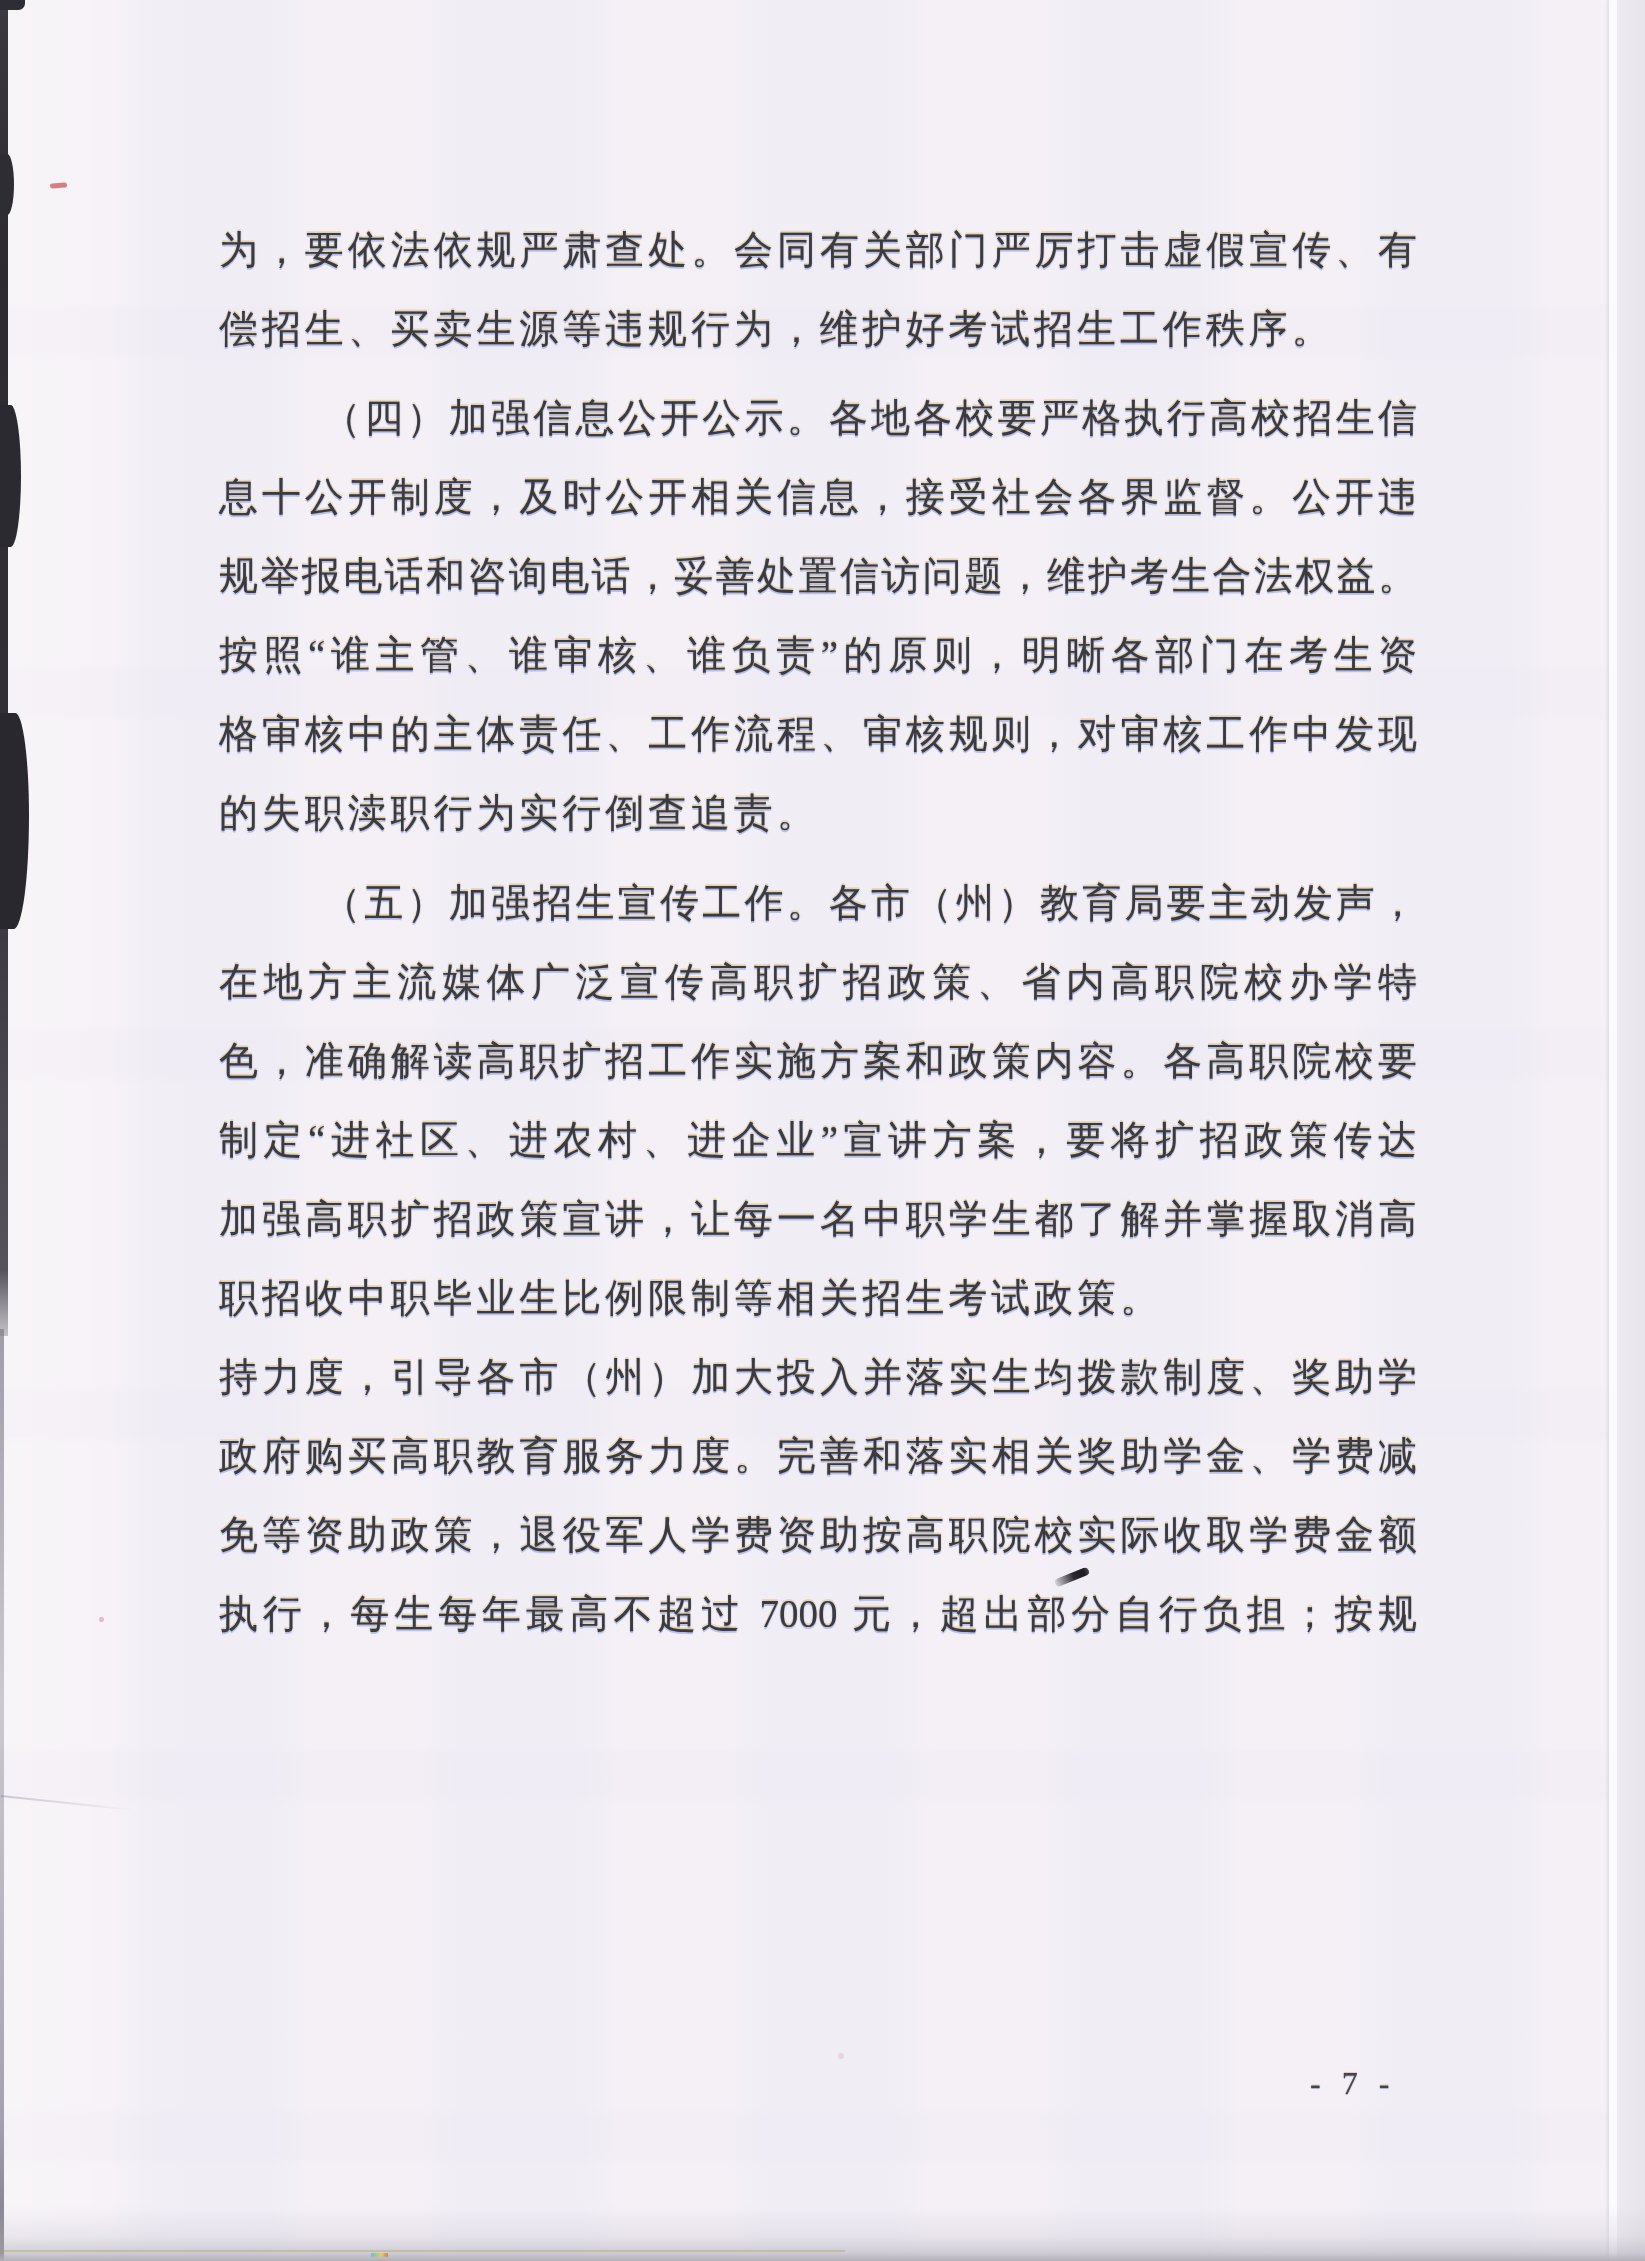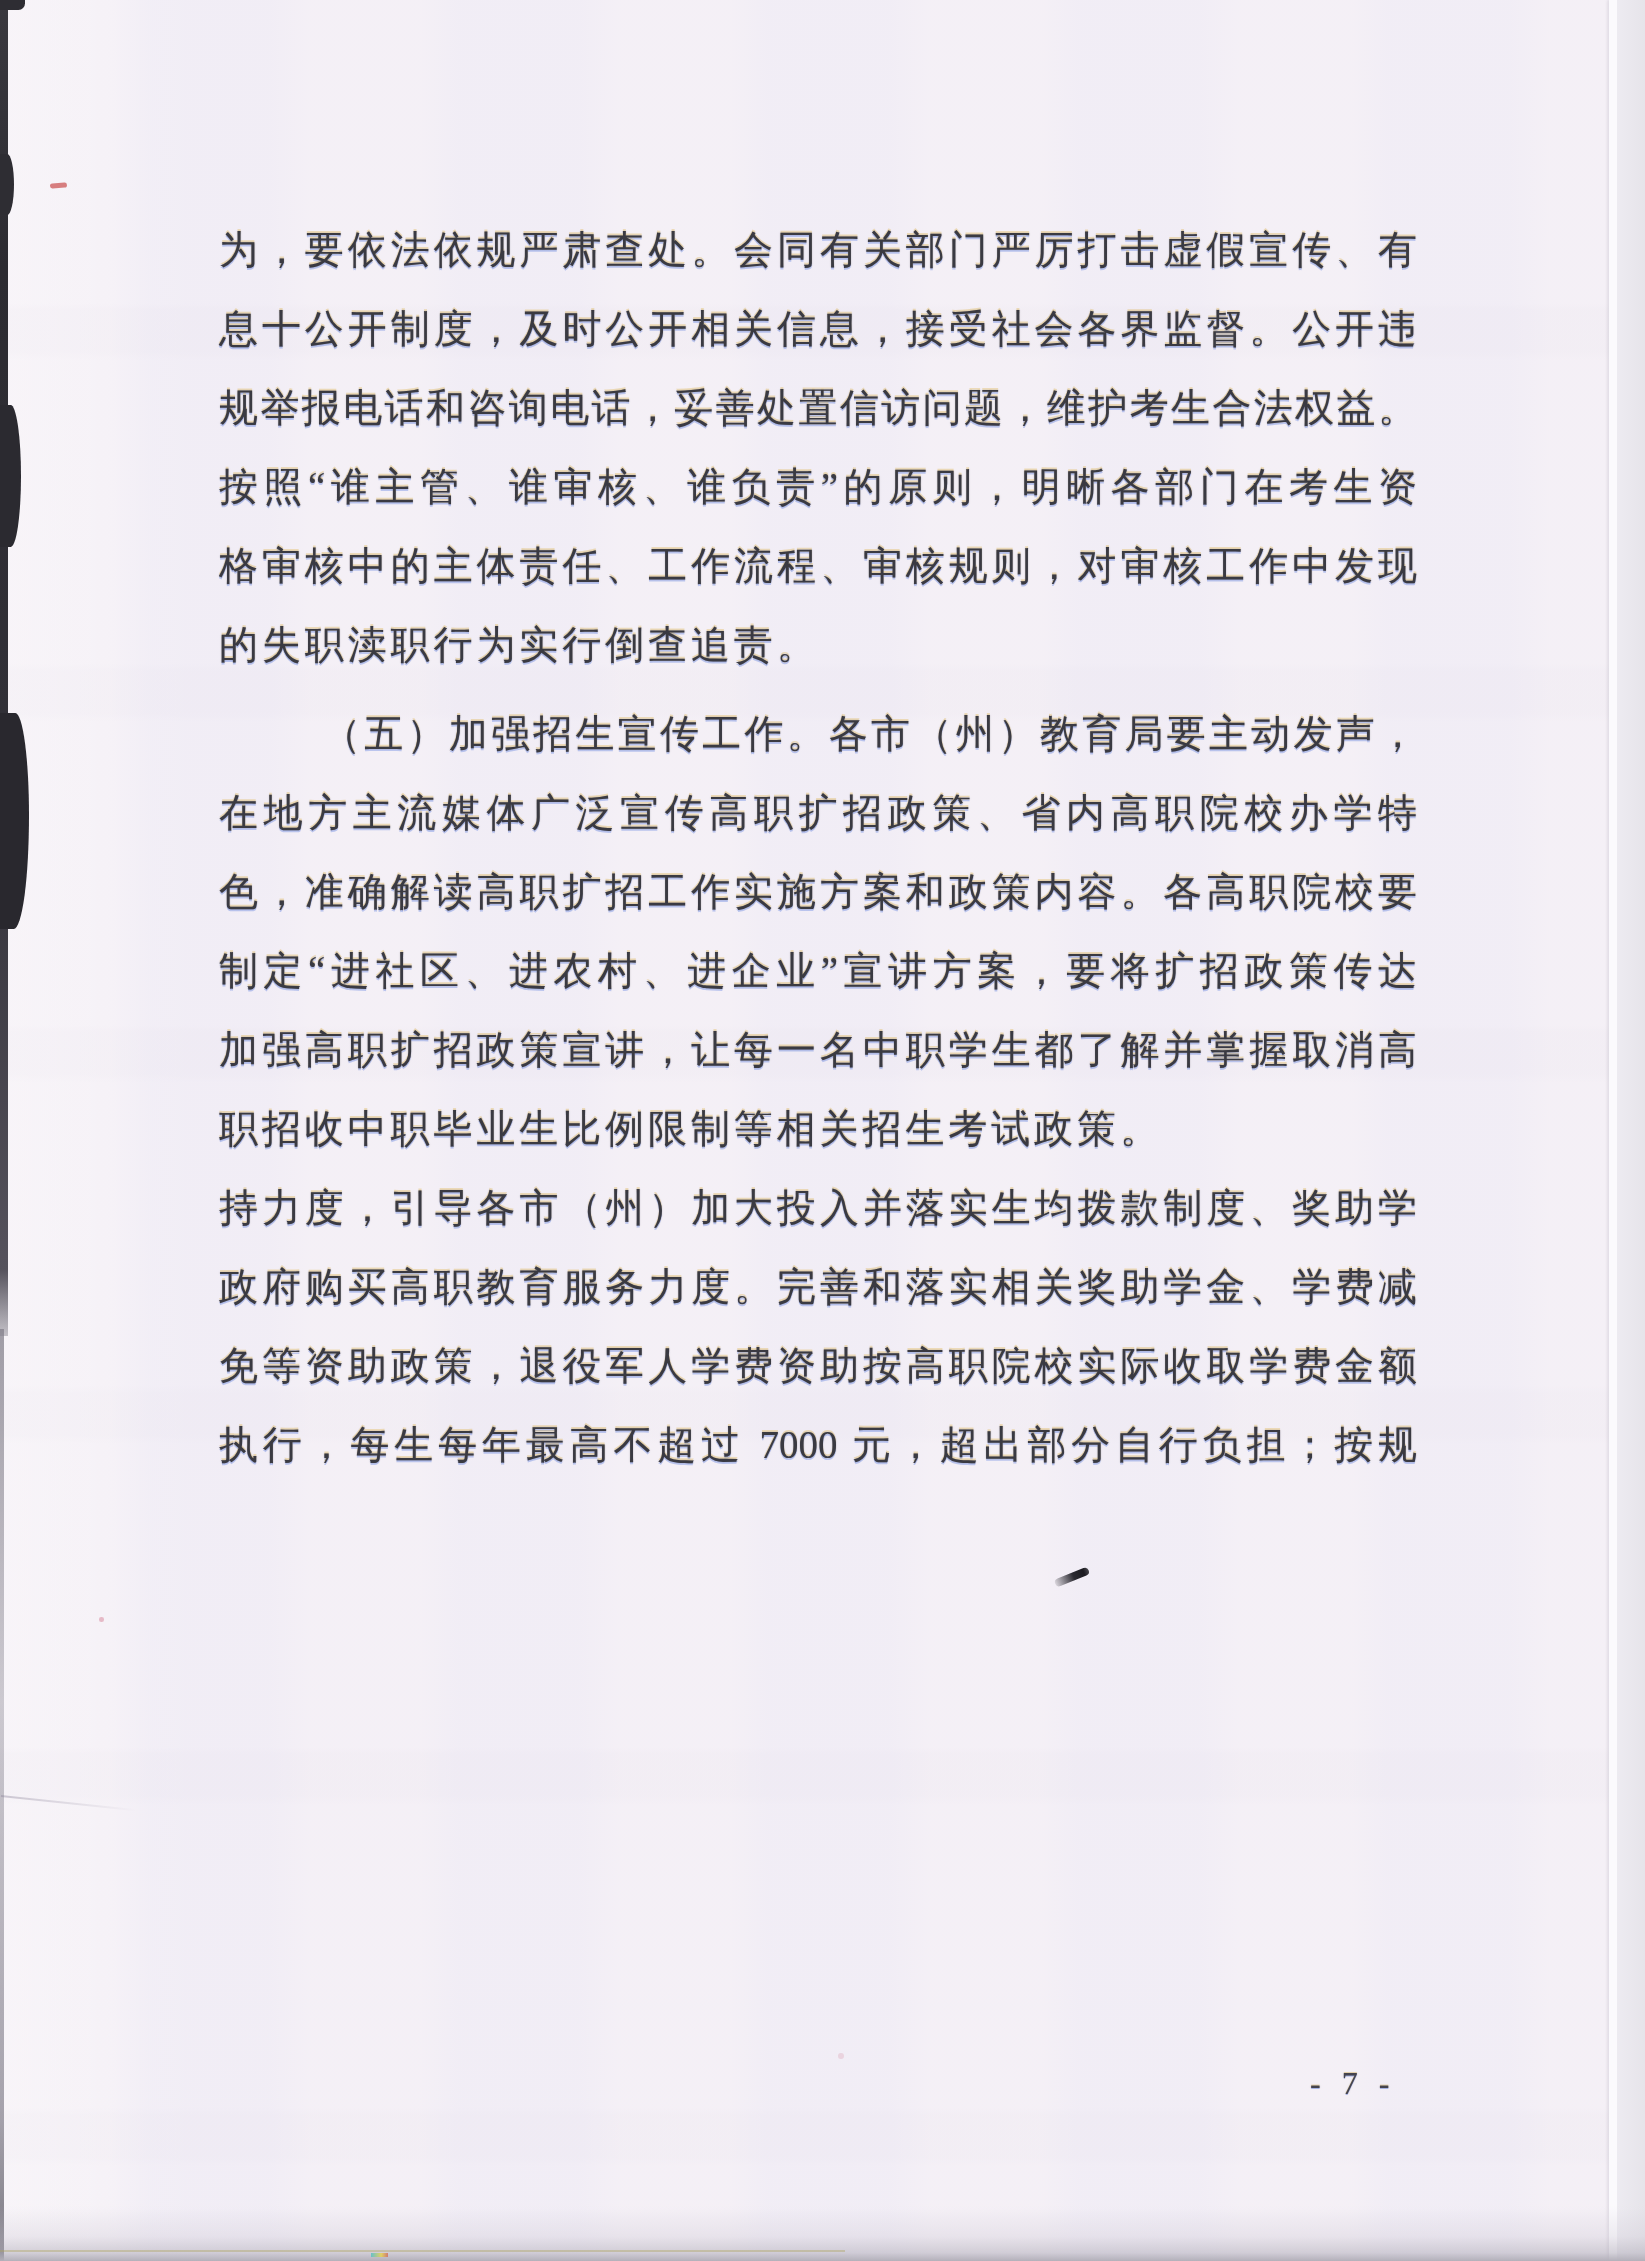--- a/index.html
+++ b/index.html
@@ -140,20 +140,22 @@
   .bottom-speck-a { left: 371px; top: 2253px; width: 17px; height: 3.9px;
     background: linear-gradient(90deg, #4fc0c8, #e8d24a 60%, #d06a5a); opacity: 0.8; }
 </style>
 </head>
 <body>
 
 <div class="page">
 
   <div class="text-block">
       <div class="line just">为，要依法依规严肃查处。会同有关部门严厉打击虚假宣传、有</div>
+      <div class="line short">偿招生、买卖生源等违规行为，维护好考试招生工作秩序。</div>
+      <div class="line just indent">（四）加强信息公开公示。各地各校要严格执行高校招生信</div>
       <div class="line just">息十公开制度，及时公开相关信息，接受社会各界监督。公开违</div>
       <div class="line just">规举报电话和咨询电话，妥善处置信访问题，维护考生合法权益。</div>
       <div class="line just">按照“谁主管、谁审核、谁负责”的原则，明晰各部门在考生资</div>
       <div class="line just">格审核中的主体责任、工作流程、审核规则，对审核工作中发现</div>
       <div class="line short">的失职渎职行为实行倒查追责。</div>
       <div class="line just indent">（五）加强招生宣传工作。各市（州）教育局要主动发声，</div>
       <div class="line just">在地方主流媒体广泛宣传高职扩招政策、省内高职院校办学特</div>
       <div class="line just">色，准确解读高职扩招工作实施方案和政策内容。各高职院校要</div>
       <div class="line just">制定“进社区、进农村、进企业”宣讲方案，要将扩招政策传达</div>
       <div class="line just">加强高职扩招政策宣讲，让每一名中职学生都了解并掌握取消高</div>

